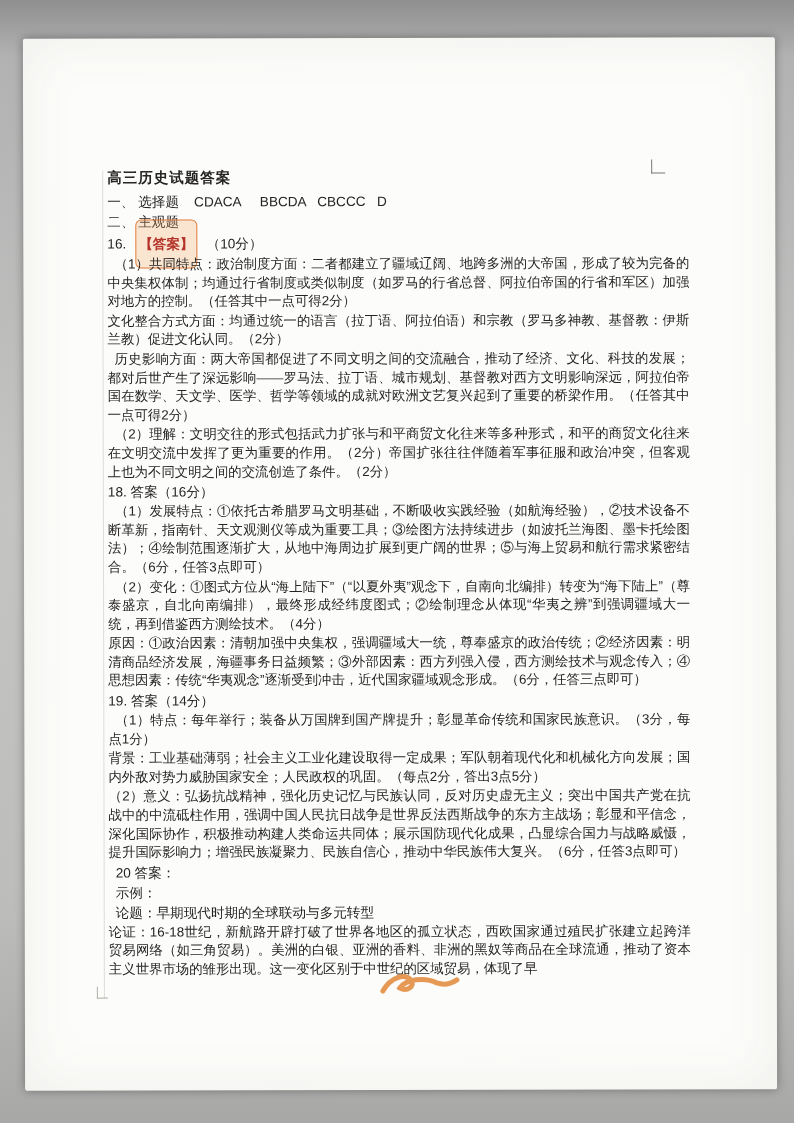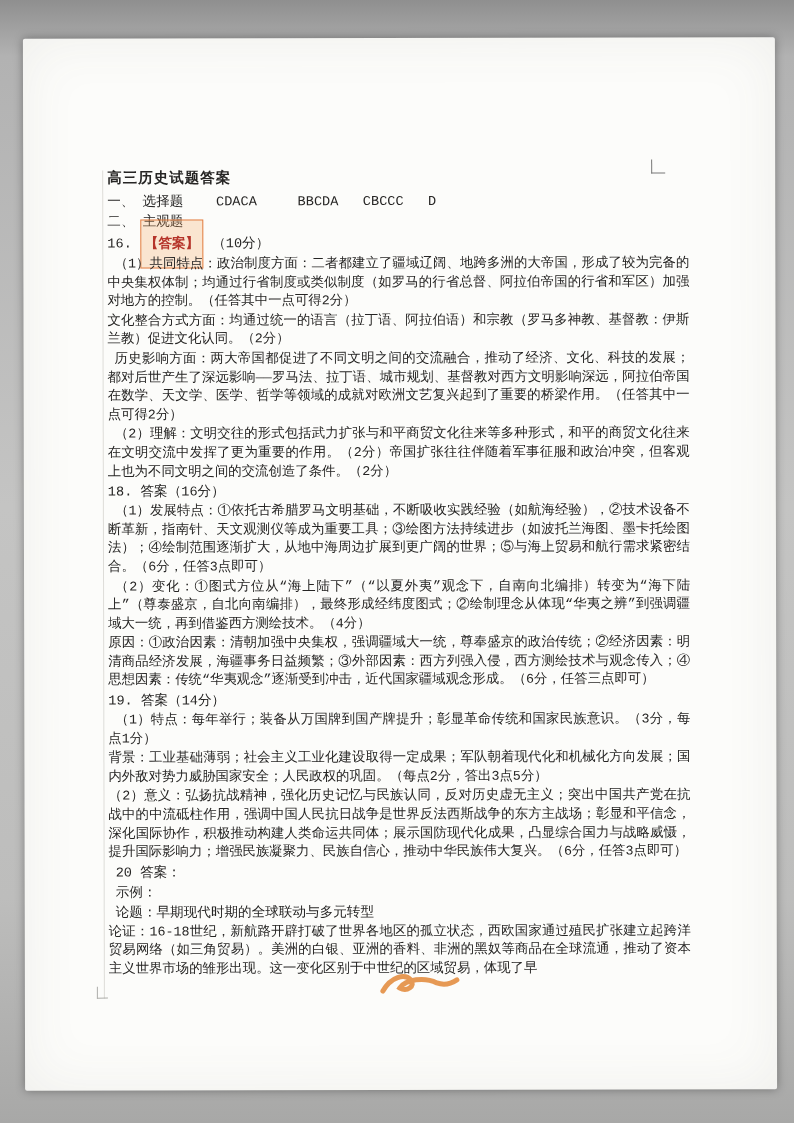--- a/index.html
+++ b/index.html
@@ -2,21 +2,21 @@
 <html><head>
 <meta charset="utf-8">
 <style>
   html, body { margin: 0; padding: 0; }
   .stage {
     position: relative;
     width: 794px;
     height: 1123px;
     overflow: hidden;
     background: linear-gradient(180deg, #8f8f8f 0%, #b2b2b2 5%, #c4c4c3 45%, #bdbdbc 80%, #a8a8a7 100%);
-    font-family: Liberation Mono, monospace;
+    font-family: Liberation Sans, sans-serif;
   }
   .paper {
     position: absolute;
     left: 24px; top: 38px;
     width: 752px; height: 1052px;
     background: #fcfcfa;
     box-shadow: 0 0 10px rgba(0,0,0,0.35), inset 0 0 55px rgba(90,85,75,0.08);
     border-radius: 2px;
     transform: rotate(-0.12deg);
     box-sizing: border-box;
@@ -43,21 +43,21 @@
     text-align: justify;
   }
   .ind { text-indent: 7px; }
   .q17head { margin: 3px 0 2px 0; }
   .q17head .seg { margin-right: 9px; }
   .answer-label {
     color: #b5342a;
     font-weight: 700;
     background: rgba(244, 170, 100, 0.28);
     border: 1.5px solid rgba(222, 110, 45, 0.85);
-    border-radius: 0;
+    border-radius: 6px;
     padding: 16px 3px;
   }
   .margin-vline {
     position: absolute;
     left: 79px; top: 132px;
     width: 1px; height: 828px;
     background: #dddcd8;
   }
   .corner-mark-tr {
     position: absolute;

